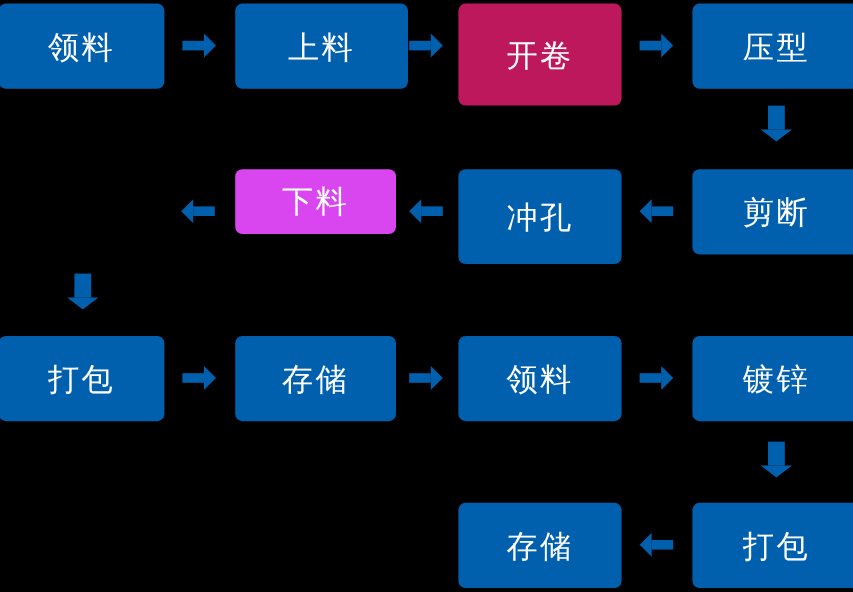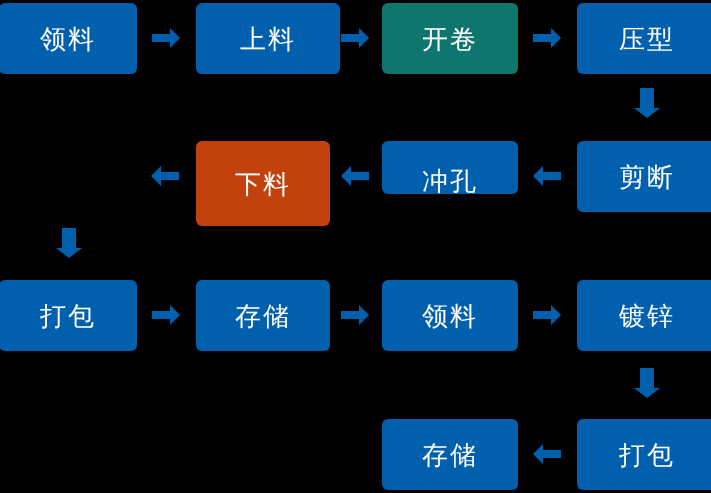--- a/index.html
+++ b/index.html
@@ -92,30 +92,30 @@
 </head>
 <body>
 
 <div id="flow-canvas">
     <div class="node" style="left: -1px; top: 3px; width: 138px; height: 71px; background: rgb(0, 96, 174); color: rgb(255, 255, 255);">
       <span>领料</span>
     </div>
     <div class="node" style="left: 196px; top: 3px; width: 144px; height: 71px; background: rgb(0, 96, 174); color: rgb(255, 255, 255);">
       <span>上料</span>
     </div>
-    <div class="node" style="left: 382px; top: 3px; width: 136px; height: 71px; background: #0f766e; color: rgb(255, 255, 255);">
+    <div class="node" style="left: 382px; top: 3px; width: 136px; height: 85px; background: #be185d; color: rgb(255, 255, 255);">
       <span>开卷</span>
     </div>
     <div class="node" style="left: 577px; top: 3px; width: 140px; height: 71px; background: rgb(0, 96, 174); color: rgb(255, 255, 255);">
       <span>压型</span>
     </div>
-    <div class="node" style="left: 196px; top: 141px; width: 134px; height: 85px; background: #c2410c; color: rgb(255, 255, 255);">
+    <div class="node" style="left: 196px; top: 141px; width: 134px; height: 54px; background: #d946ef; color: rgb(255, 255, 255);">
       <span>下料</span>
     </div>
-    <div class="node" style="left: 382px; top: 141px; width: 136px; height: 53px; background: rgb(0, 96, 174); color: rgb(255, 255, 255); align-items: flex-end;">
+    <div class="node" style="left: 382px; top: 141px; width: 136px; height: 79px; background: rgb(0, 96, 174); color: rgb(255, 255, 255);">
       <span>冲孔</span>
     </div>
     <div class="node" style="left: 577px; top: 141px; width: 140px; height: 71px; background: rgb(0, 96, 174); color: rgb(255, 255, 255);">
       <span>剪断</span>
     </div>
     <div class="node" style="left: -1px; top: 280px; width: 138px; height: 71px; background: rgb(0, 96, 174); color: rgb(255, 255, 255);">
       <span>打包</span>
     </div>
     <div class="node" style="left: 196px; top: 280px; width: 134px; height: 71px; background: rgb(0, 96, 174); color: rgb(255, 255, 255);">
       <span>存储</span>

